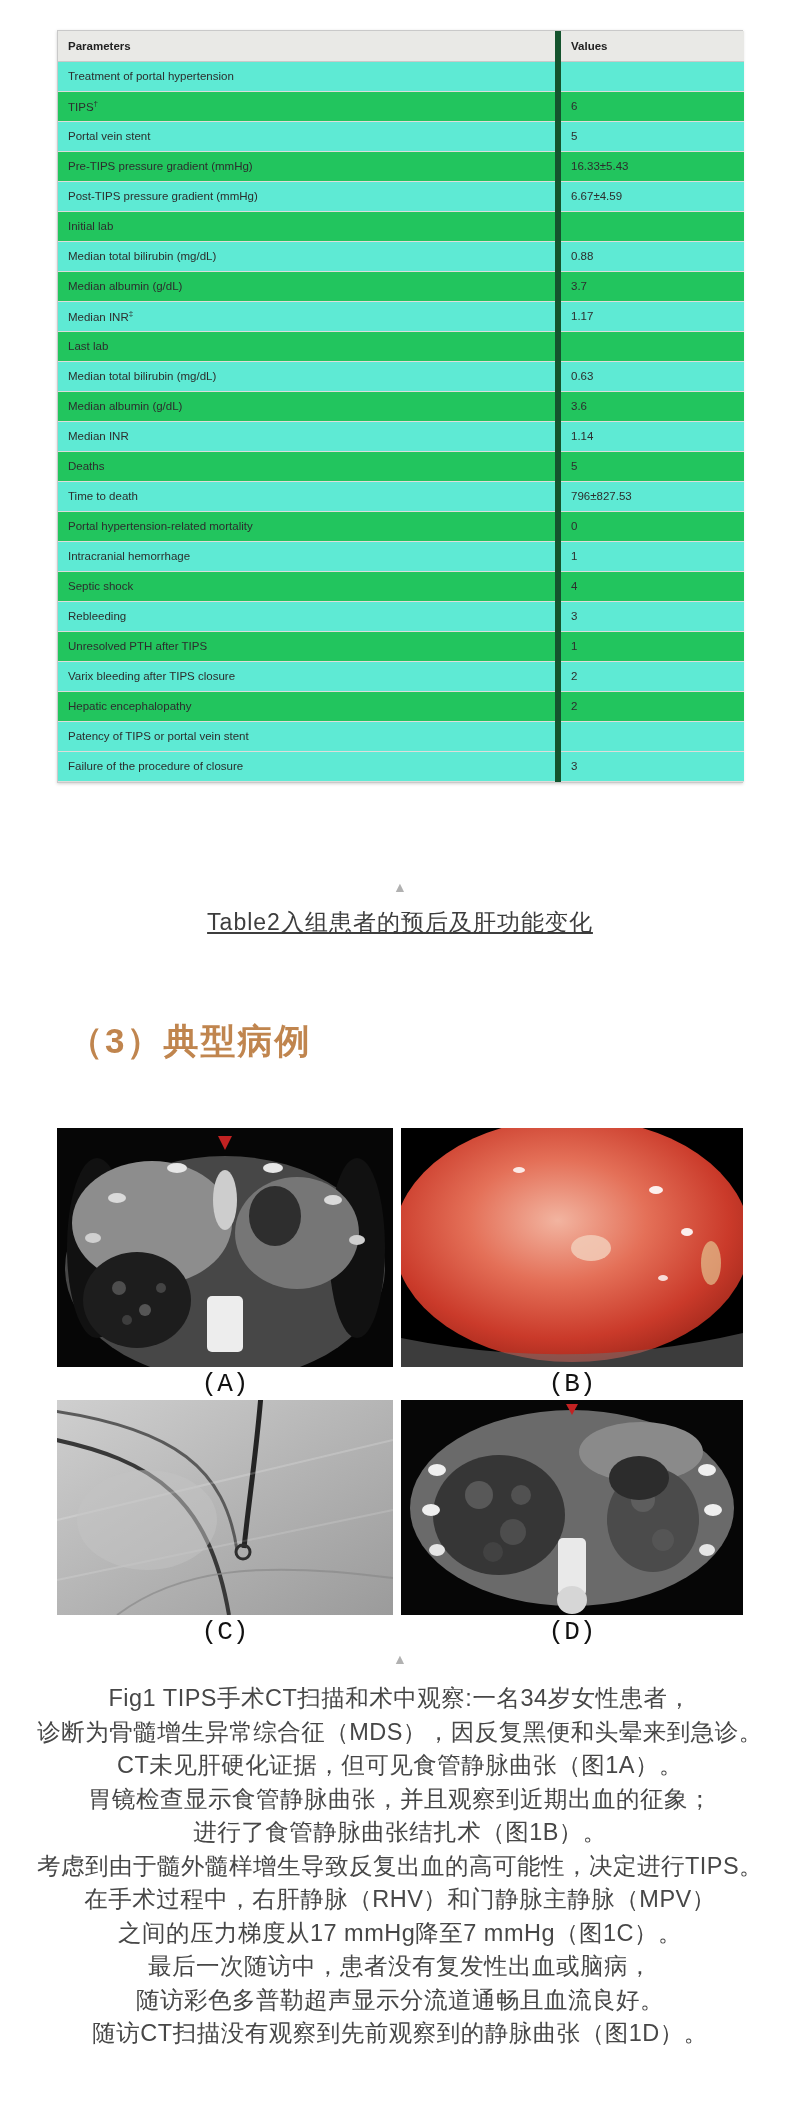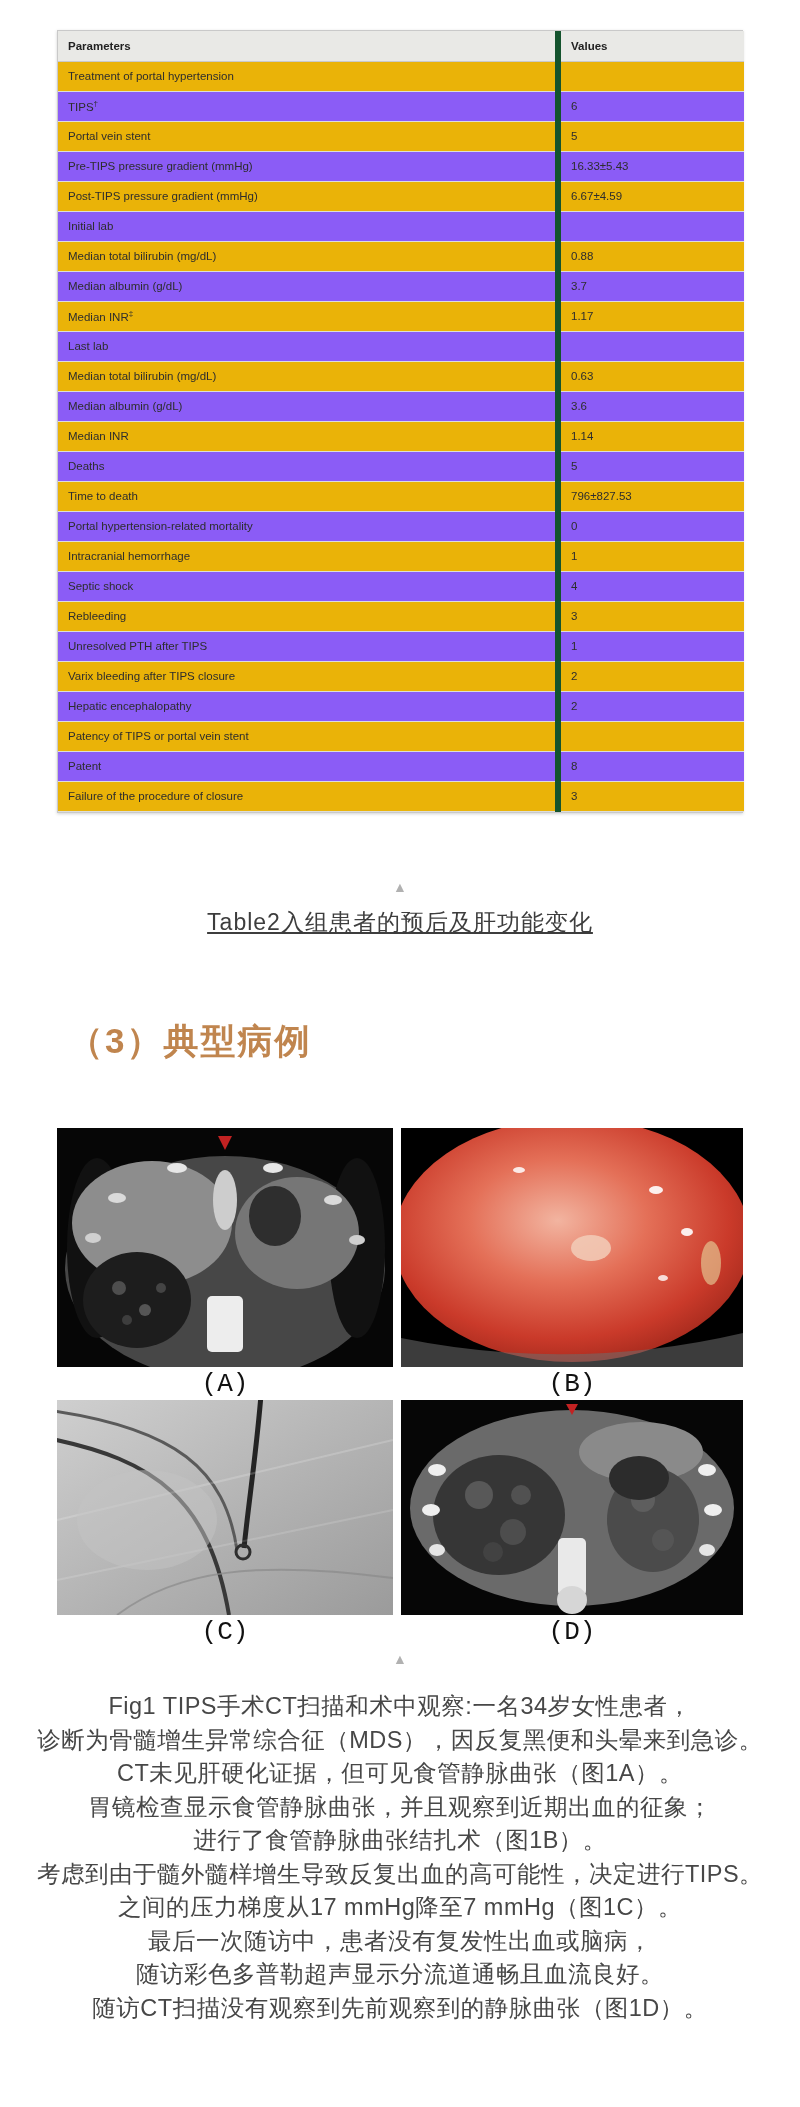--- a/index.html
+++ b/index.html
@@ -14,22 +14,22 @@
   table.data { width:100%; border-collapse:collapse; table-layout:fixed; }
   table.data th, table.data td {
       font-size:11.5px; color:#2d2d2d; text-align:left;
       padding:0 10px; height:30px; vertical-align:middle;
       border-bottom:1px solid #ddddda; }
   table.data th { background:#e9e9e6; font-weight:bold; color:#222;
       border-bottom:1px solid #c9c9c9; }
   table.data col.c-param { width:500px; }
   table.data col.c-val   { width:186px; }
   table.data td.val, table.data th.val { border-left:6px solid #14532d; }
-  table.data tr.stripe td { background:#eab308; }
-  table.data tr.plain  td { background:#8b5cf6; }
+  table.data tr.stripe td { background:#5eead4; }
+  table.data tr.plain  td { background:#22c55e; }
   sup { font-size:8px; vertical-align:super; }
 
   
   .center-block { position:absolute; left:0; width:800px; text-align:center; }
   .tri { font-size:14px; color:#b1b1b1; line-height:14px; }
   .tbl-caption { margin-top:13px; font-size:23px; color:#3d3d3d; letter-spacing:1px;text-decoration:underline; }
 
   
   .sec-heading { position:absolute; left:68px; top:1018px;
       font-size:35px; font-weight:bold; color:#c0854e; letter-spacing:2px; }
@@ -43,21 +43,21 @@
   .cell-c { width:336px; height:215px; background:#b5b5b5; }
   .cell-d { width:342px; height:215px; }
   .label-row { display:flex; gap:8px; height:33px; }
   .fig-label { display:flex; align-items:center; justify-content:center;
       font-size:26px; color:#111; font-family:"Liberation Mono", monospace; }
   .lab-l { width:336px; } .lab-r { width:342px; }
   .fig-cell svg { display:block; }
 
   
   .fig-cap-block { position:absolute; left:0; top:1652px; width:800px; text-align:center; }
-  .cap-lines { margin-top:24px; }
+  .cap-lines { margin-top:16px; }
   .cap-line { font-size:23.5px; line-height:33.5px; color:#474747; letter-spacing:.5px; }
 </style>
 </head>
 <body>
 
 <div class="page">
 
   <div class="tbl-wrap">
     <table class="data">
       <colgroup>
@@ -155,24 +155,20 @@
       <td>Varix bleeding after TIPS closure</td>
       <td class="val">2</td>
     </tr>
           <tr class="plain">
       <td>Hepatic encephalopathy</td>
       <td class="val">2</td>
     </tr>
           <tr class="stripe">
       <td>Patency of TIPS or portal vein stent</td>
       <td class="val"></td>
-    </tr>
-          <tr class="plain">
-      <td>Patent</td>
-      <td class="val">8</td>
     </tr>
           <tr class="stripe">
       <td>Failure of the procedure of closure</td>
       <td class="val">3</td>
     </tr>
         </tbody>
     </table>
   </div>
 
   <div class="center-block" style="top:880px;">
@@ -291,20 +287,21 @@
 
   <div class="fig-cap-block">
     <div class="tri">▲</div>
     <div class="cap-lines">
         <div class="cap-line">Fig1 TIPS手术CT扫描和术中观察:一名34岁女性患者，</div>
         <div class="cap-line">诊断为骨髓增生异常综合征（MDS），因反复黑便和头晕来到急诊。</div>
         <div class="cap-line">CT未见肝硬化证据，但可见食管静脉曲张（图1A）。</div>
         <div class="cap-line">胃镜检查显示食管静脉曲张，并且观察到近期出血的征象；</div>
         <div class="cap-line">进行了食管静脉曲张结扎术（图1B）。</div>
         <div class="cap-line">考虑到由于髓外髓样增生导致反复出血的高可能性，决定进行TIPS。</div>
+        <div class="cap-line">在手术过程中，右肝静脉（RHV）和门静脉主静脉（MPV）</div>
         <div class="cap-line">之间的压力梯度从17 mmHg降至7 mmHg（图1C）。</div>
         <div class="cap-line">最后一次随访中，患者没有复发性出血或脑病，</div>
         <div class="cap-line">随访彩色多普勒超声显示分流道通畅且血流良好。</div>
         <div class="cap-line">随访CT扫描没有观察到先前观察到的静脉曲张（图1D）。</div>
       </div>
   </div>
 
 </div>
 
 </body></html>

